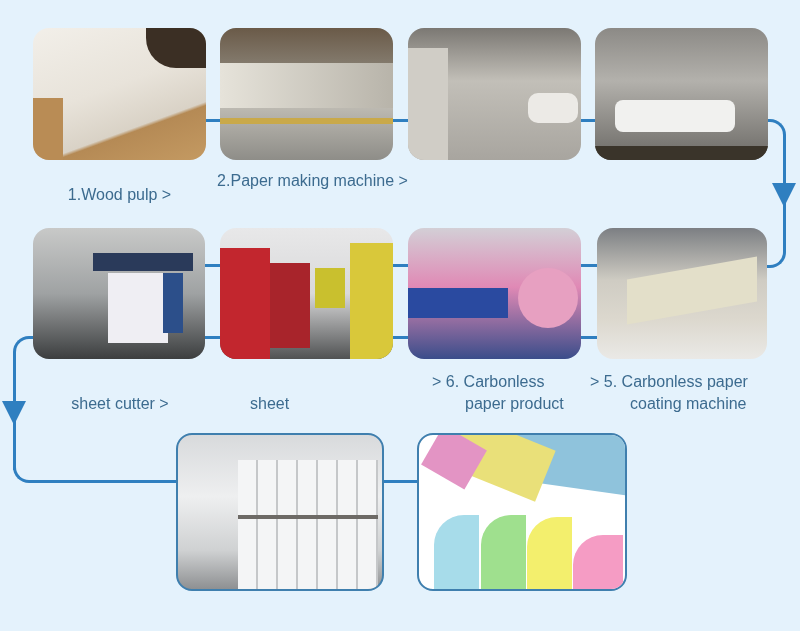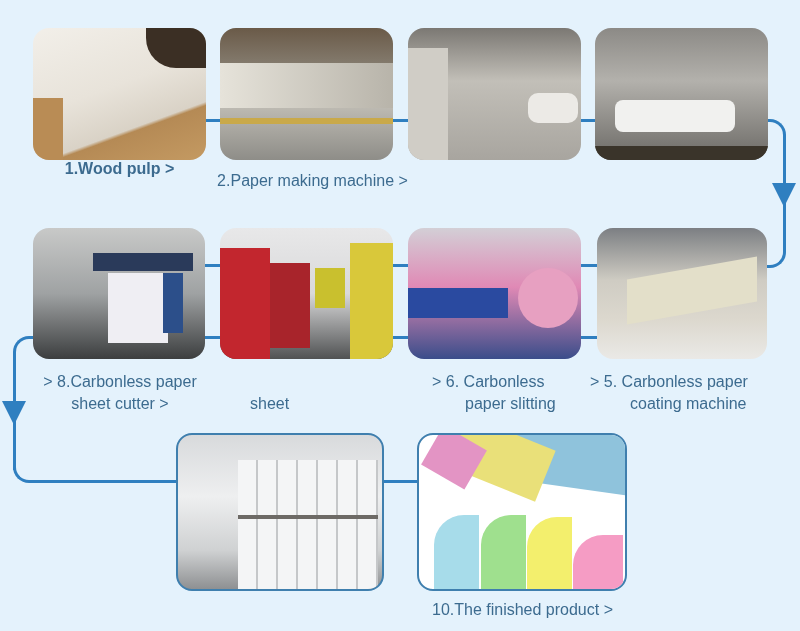--- a/index.html
+++ b/index.html
@@ -44,21 +44,21 @@
   </div>
   <div class="img" style="left:408px; top:28px; width:173px; height:132px; background:linear-gradient(180deg,#7b7873 0%,#c2bfb8 40%,#a8a59f 100%);">
     <div style="position:absolute; left:120px; top:65px; width:50px; height:30px; background:#eceae6; border-radius:10px;"></div>
     <div style="position:absolute; left:0; top:20px; width:40px; height:112px; background:#d0cdc6;"></div>
   </div>
   <div class="img" style="left:595px; top:28px; width:173px; height:132px; background:linear-gradient(180deg,#8c8a86 0%,#b3b1ac 40%,#6c6a66 100%);">
     <div style="position:absolute; left:20px; top:72px; width:120px; height:32px; background:#f1f1ef; border-radius:8px;"></div>
     <div style="position:absolute; left:0; top:118px; width:173px; height:14px; background:#3a342a;"></div>
   </div>
 
-  <div class="label c" style="left:33px; top:158px; width:173px;font-weight:bold;">1.Wood pulp &gt;</div>
+  <div class="label c" style="left:33px; top:184px; width:173px;">1.Wood pulp &gt;</div>
   <div class="label c" style="left:200px; top:170px; width:225px;">2.Paper making machine &gt;</div>
 
   <div class="img" style="left:33px; top:228px; width:172px; height:131px; background:linear-gradient(180deg,#c8c9c8 0%,#9fa2a3 50%,#3c3e3f 100%);">
     <div style="position:absolute; left:60px; top:25px; width:100px; height:18px; background:#2a3a5a;"></div>
     <div style="position:absolute; left:75px; top:45px; width:60px; height:70px; background:#efeef3;"></div>
     <div style="position:absolute; left:130px; top:45px; width:20px; height:60px; background:#2c4f8a;"></div>
   </div>
   <div class="img" style="left:220px; top:228px; width:173px; height:131px; background:linear-gradient(180deg,#e8e8e9 0%,#d9d9da 50%,#505253 100%);">
     <div style="position:absolute; left:0; top:20px; width:50px; height:111px; background:#c2262e;"></div>
     <div style="position:absolute; left:50px; top:35px; width:40px; height:85px; background:#a8242b;"></div>
@@ -66,36 +66,34 @@
     <div style="position:absolute; left:130px; top:15px; width:43px; height:116px; background:#d9c83a;"></div>
   </div>
   <div class="img" style="left:408px; top:228px; width:173px; height:131px; background:linear-gradient(180deg,#d3cfd6 0%,#e089b5 45%,#3a4d8a 100%);">
     <div style="position:absolute; left:110px; top:40px; width:60px; height:60px; background:#e7a0c1; border-radius:50%;"></div>
     <div style="position:absolute; left:0; top:60px; width:100px; height:30px; background:#2a4aa0;"></div>
   </div>
   <div class="img" style="left:597px; top:228px; width:170px; height:131px; background:linear-gradient(180deg,#7c7f83 0%,#cfccc3 40%,#dcd8ce 70%,#eae9e6 100%);">
     <div style="position:absolute; left:30px; top:40px; width:130px; height:45px; background:#e3dfc9; transform:skewY(-10deg);"></div>
   </div>
 
-  <div class="label c" style="left:20px; top:371px; width:200px;">&gt; 8.Carbonless paper</div>
   <div class="label c" style="left:20px; top:393px; width:200px;">sheet cutter &gt;</div>
   <div class="label" style="left:250px; top:393px;">sheet</div>
   <div class="label" style="left:432px; top:371px;">&gt; 6. Carbonless</div>
-  <div class="label" style="left:465px; top:393px;">paper slitting</div>
+  <div class="label" style="left:465px; top:393px;">paper product</div>
   <div class="label" style="left:590px; top:371px;">&gt; 5. Carbonless paper</div>
   <div class="label" style="left:630px; top:393px;">coating machine</div>
 
   <div class="img bordered" style="left:176px; top:433px; width:208px; height:158px; background:linear-gradient(180deg,#d8dadc 0%,#eeeff0 40%,#cfd1d2 75%,#8e9092 100%);">
     <div style="position:absolute; left:60px; top:25px; width:140px; height:130px; background:repeating-linear-gradient(90deg,#f4f5f6 0 18px,#c5c7c9 18px 20px);"></div>
     <div style="position:absolute; left:60px; top:80px; width:140px; height:4px; background:#6d6a66;"></div>
   </div>
   <div class="img bordered" style="left:417px; top:433px; width:210px; height:158px; background:#ffffff;">
     <div style="position:absolute; left:55px; top:-10px; width:160px; height:60px; background:#8fc3dc; transform:rotate(8deg);"></div>
     <div style="position:absolute; left:30px; top:-5px; width:100px; height:55px; background:#e9e079; transform:rotate(22deg);"></div>
     <div style="position:absolute; left:10px; top:0; width:50px; height:45px; background:#e394c4; transform:rotate(30deg);"></div>
     <div style="position:absolute; left:15px; top:80px; width:45px; height:80px; background:#a7dcea; border-top-left-radius:30px;"></div>
     <div style="position:absolute; left:62px; top:80px; width:45px; height:80px; background:#9fe08e; border-top-left-radius:30px;"></div>
     <div style="position:absolute; left:108px; top:82px; width:45px; height:78px; background:#f3ef6d; border-top-left-radius:30px;"></div>
     <div style="position:absolute; left:154px; top:100px; width:50px; height:60px; background:#f59cc4; border-top-left-radius:30px;"></div>
   </div>
 
-  <div class="label c" style="left:415px; top:599px; width:215px;">10.The finished product &gt;</div>
 </div>
 
 </body></html>

